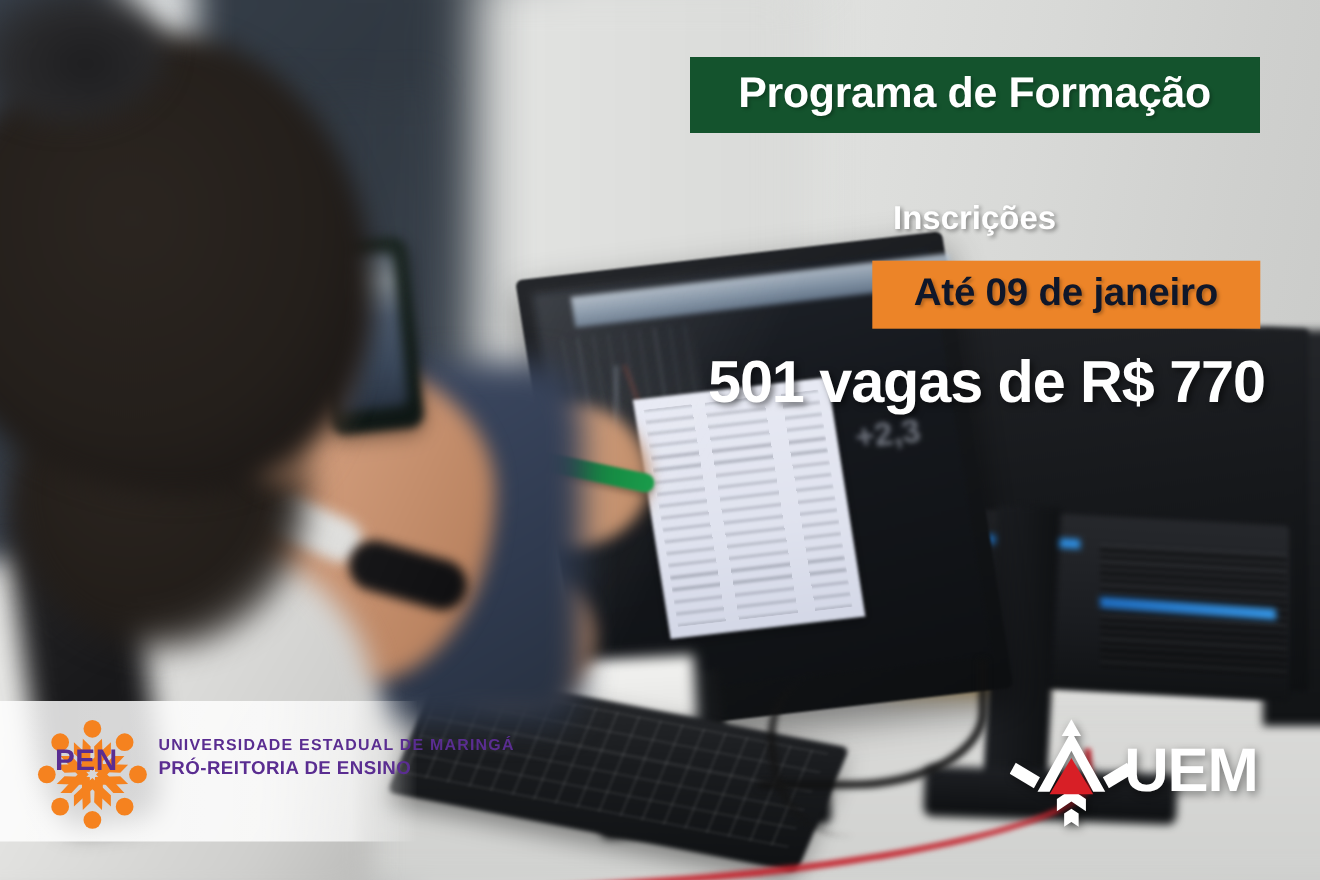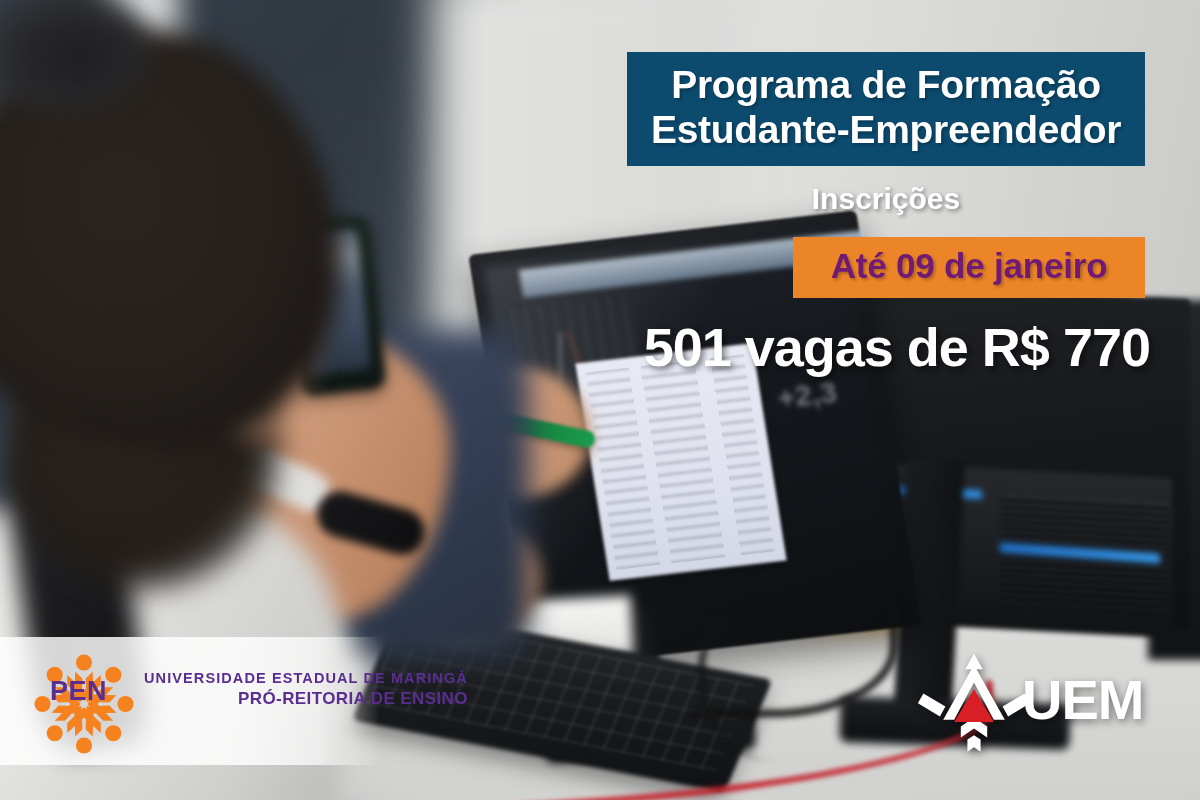--- a/index.html
+++ b/index.html
@@ -441,21 +441,21 @@
     backdrop-filter: blur(0.6px);
     pointer-events: none;
   }
 
   
   .title-banner {
     position: absolute;
     left: 627px; top: 52px;
     width: 518px;
     padding: 10px 0 14px 0;
-    background: #0c4a6e;
+    background: #14532d;
     box-sizing: border-box;
     text-align: center;
   }
   .title-line {
     display: block;
     color: #ffffff;
     font-weight: bold;
     font-size: 39px;
     line-height: 45px;
     letter-spacing: -0.3px;
@@ -477,21 +477,21 @@
   .date-banner {
     position: absolute;
     left: 793px; top: 237px;
     width: 352px;
     padding: 9px 0 12px 0;
     background: #ec8428;
     box-sizing: border-box;
     text-align: center;
   }
   .date-text {
-    color: #701a75;
+    color: #0f172a;
     font-weight: bold;
     font-size: 35px;
     line-height: 40px;
     letter-spacing: -0.2px;
     text-shadow: 2px 2px 3px rgba(0,0,0,.25);
     white-space: nowrap;
   }
 
   .headline {
     position: absolute;
@@ -526,21 +526,21 @@
   .pen-word {
     position: absolute;
     left: 50px; top: 676px;
     font-size: 27px;
     font-weight: bold;
     color: #5a2d91;
     letter-spacing: 0.5px;
     font-family: "Liberation Sans", sans-serif;
   }
   .pen-text-block {
-    position: absolute; left: 144px; top: 670px; text-align: right;
+    position: absolute; left: 144px; top: 670px;
   }
   .pen-line1 {
     font-size: 14.5px;
     font-weight: bold;
     color: #5a2d91;
     letter-spacing: 1.1px;
     white-space: nowrap;
   }
   .pen-line2 {
     font-size: 17px;
@@ -633,21 +633,20 @@
     <div class="person-face"></div>
     <div class="person-ear"></div>
     <div class="person-head"></div>
     <div class="glasses-person"></div>
 
     <div class="photo-soft"></div>
   </div>
 
   <div class="title-banner">
     <span class="title-line">Programa de Formação</span>
-    <span class="title-line">Estudante-Empreendedor</span>
   </div>
 
   <div class="inscricoes">Inscrições</div>
 
   <div class="date-banner">
     <span class="date-text">Até 09 de janeiro</span>
   </div>
 
   <div class="headline">501 vagas de R$ 770</div>
 

